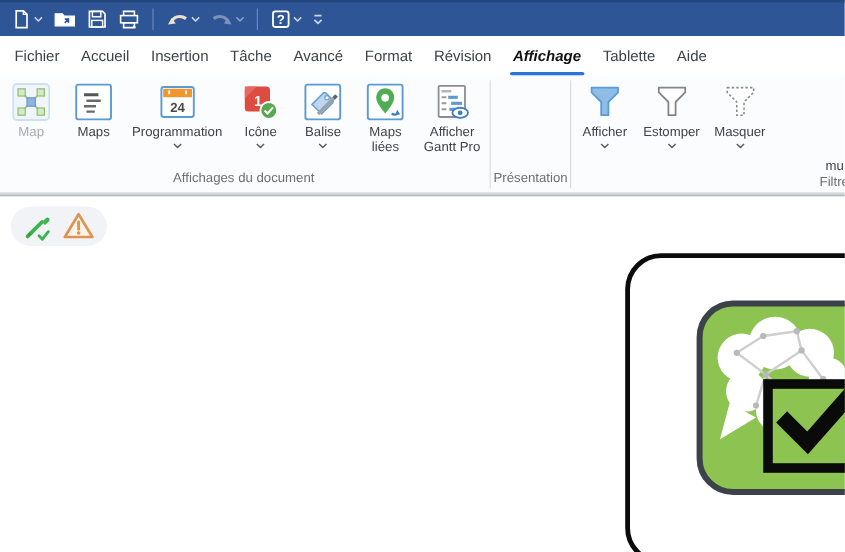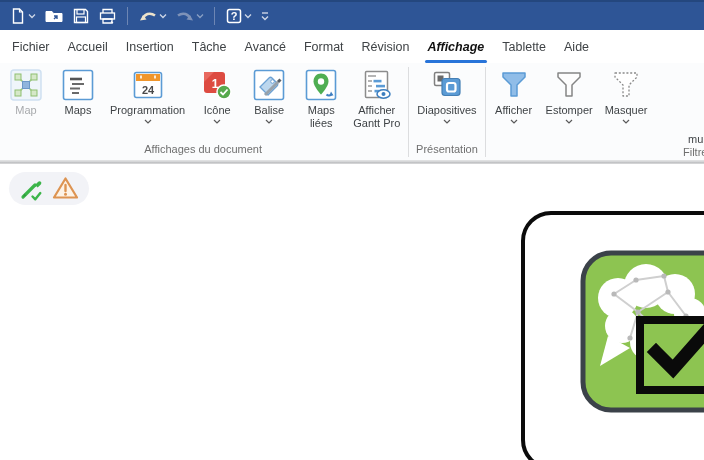--- a/index.html
+++ b/index.html
@@ -223,32 +223,20 @@
           <span class="rlabel" style="margin-top:0">Gantt Pro</span>
         </div>
       </div>
       <div class="grouplabel">Affichages du document</div>
     </div>
 
     <div class="gsep"></div>
 
     <div class="rgroup">
       <div class="rbuttons">
-        <div class="rbtn">
-          <svg class="ricon" viewBox="0 0 32 32">
-            <rect x="3.5" y="3.5" width="15" height="13" rx="1.5" fill="#fff" stroke="#808080" stroke-width="1.5"></rect>
-            <rect x="6.5" y="6.5" width="6" height="6" fill="#6a6a6a"></rect>
-            <rect x="11" y="9.5" width="18" height="17" rx="3" fill="#5b9bd5" stroke="#447fb5" stroke-width="1.2"></rect>
-            <rect x="16" y="14" width="8.5" height="8.5" rx="2" fill="none" stroke="#fff" stroke-width="2.2"></rect>
-          </svg>
-          <span class="rlabel">Diapositives</span>
-          <svg class="chev" viewBox="0 0 8 5">
-              <path d="M1 1l3 3 3-3"></path>
-            </svg>
-        </div>
       </div>
       <div class="grouplabel">Présentation</div>
     </div>
 
     <div class="gsep"></div>
 
     <div class="rgroup">
       <div class="rbuttons">
         <div class="rbtn">
           <svg class="ricon" viewBox="0 0 32 32">

